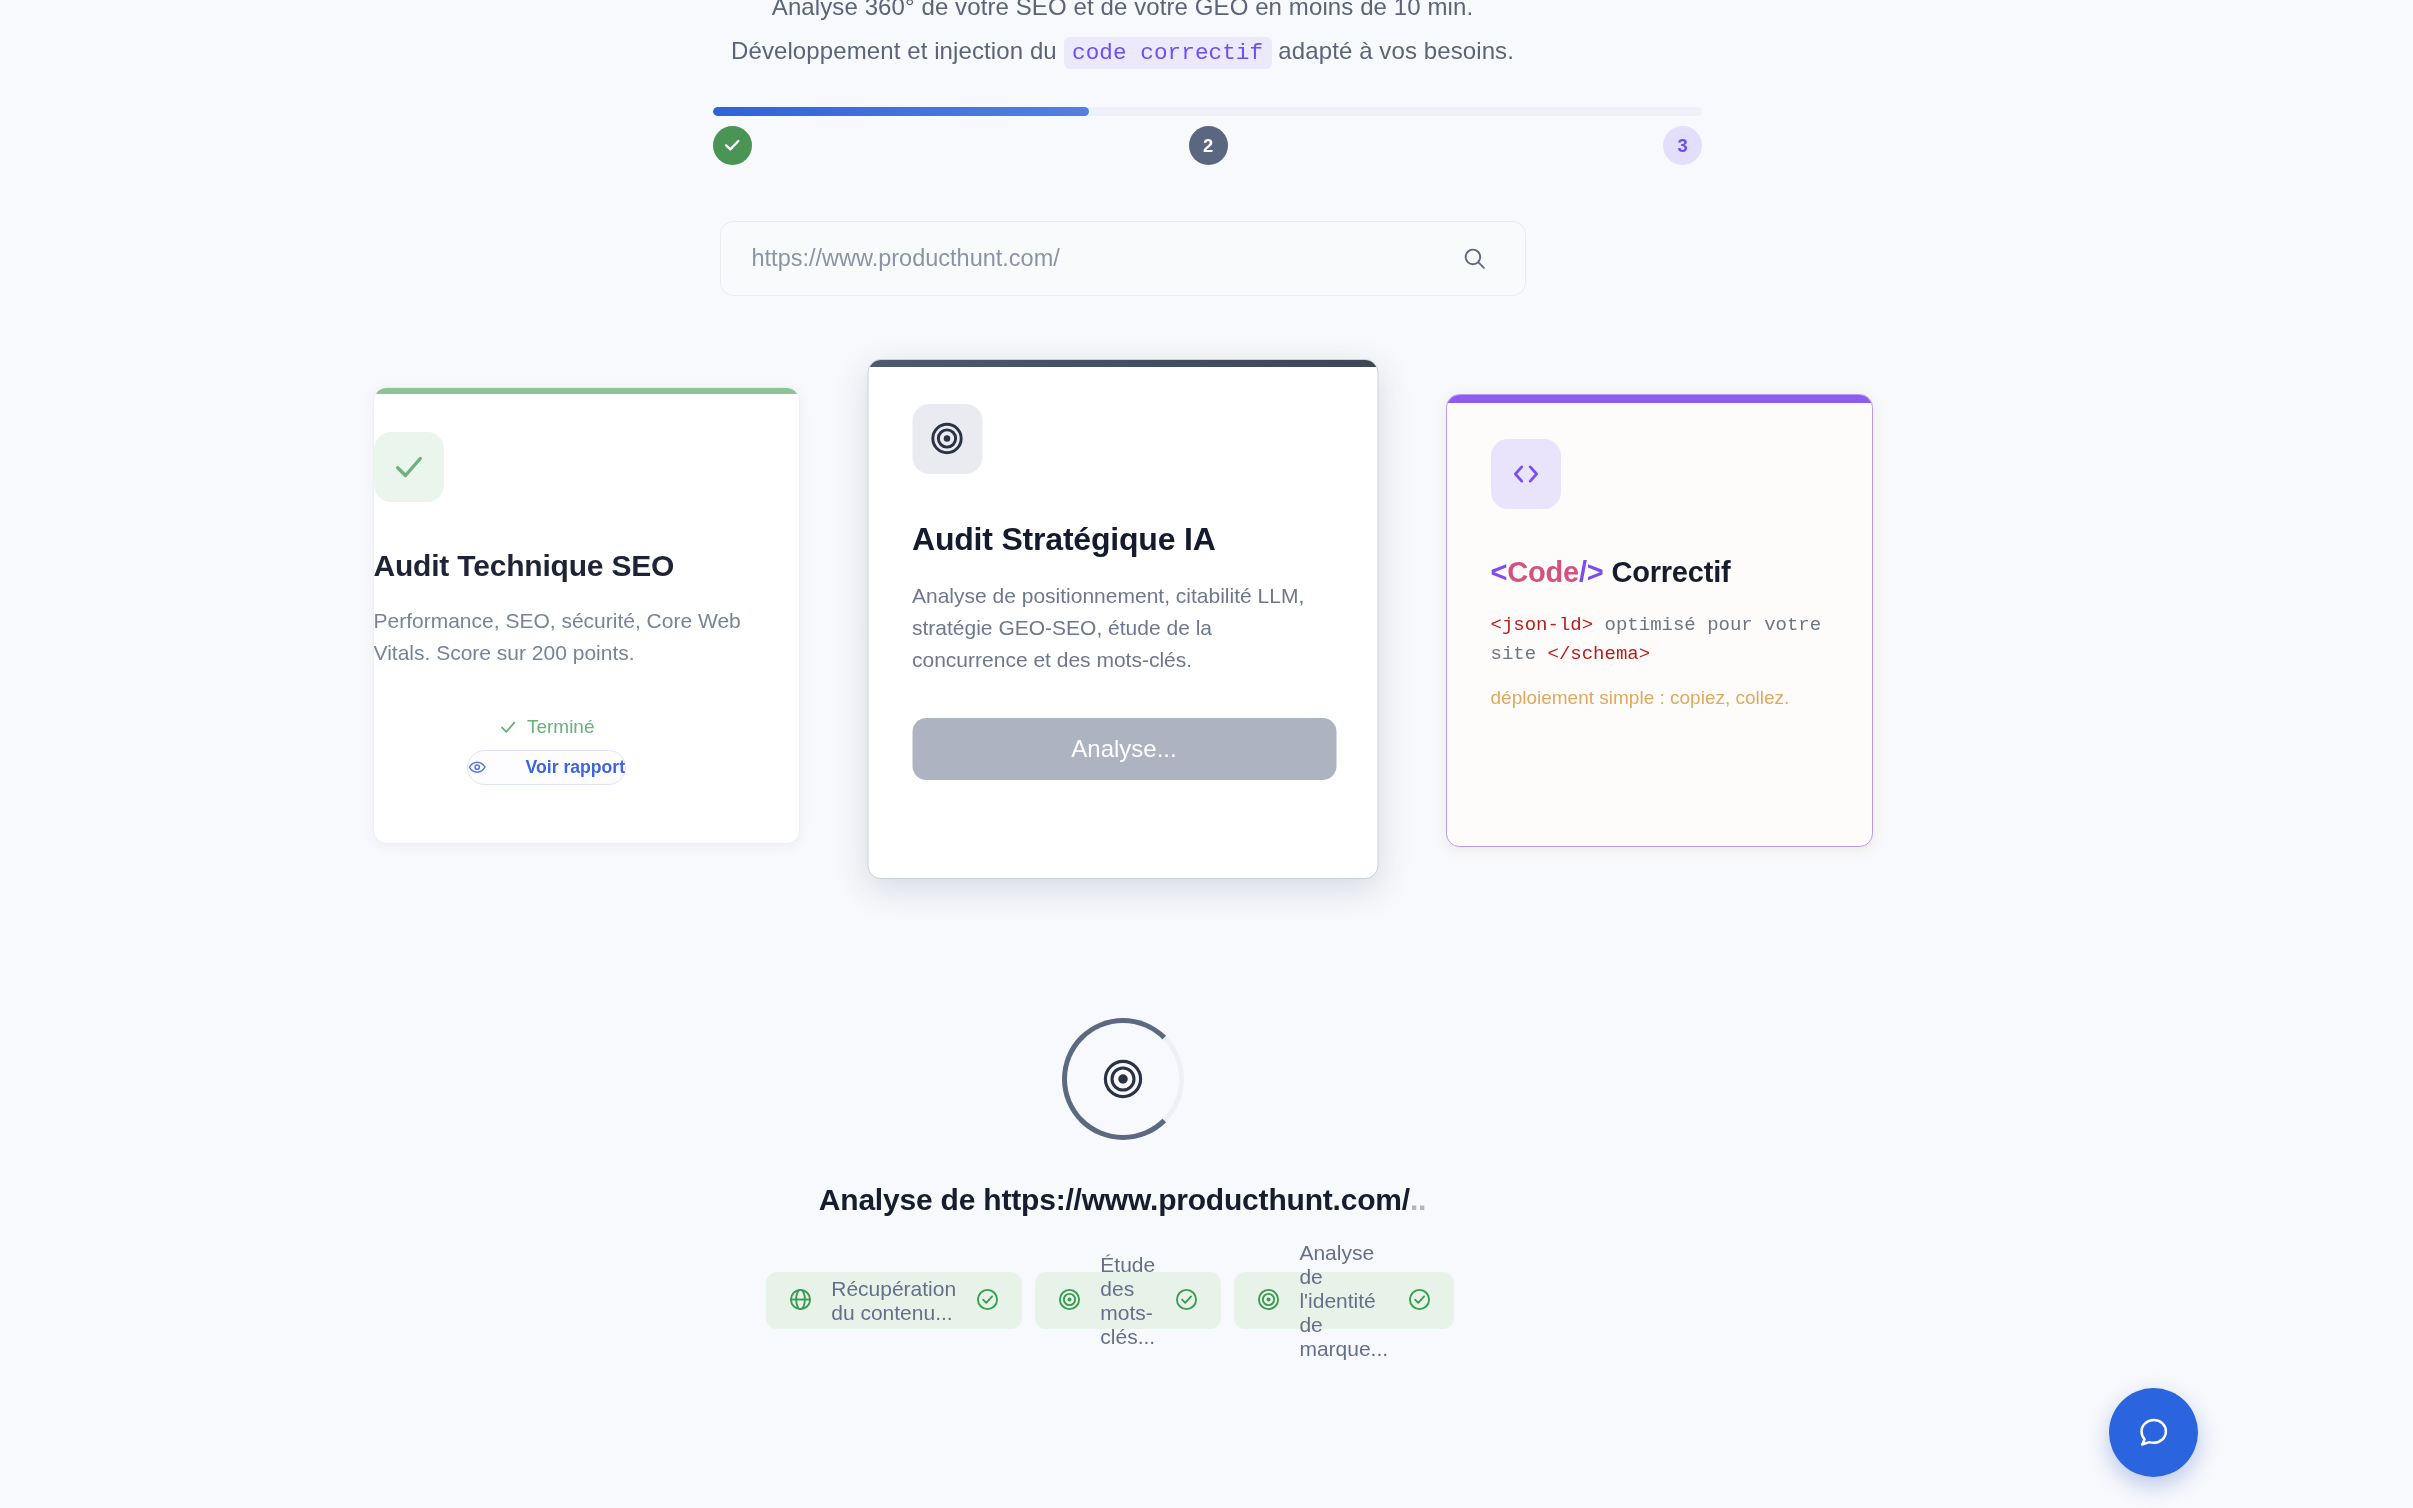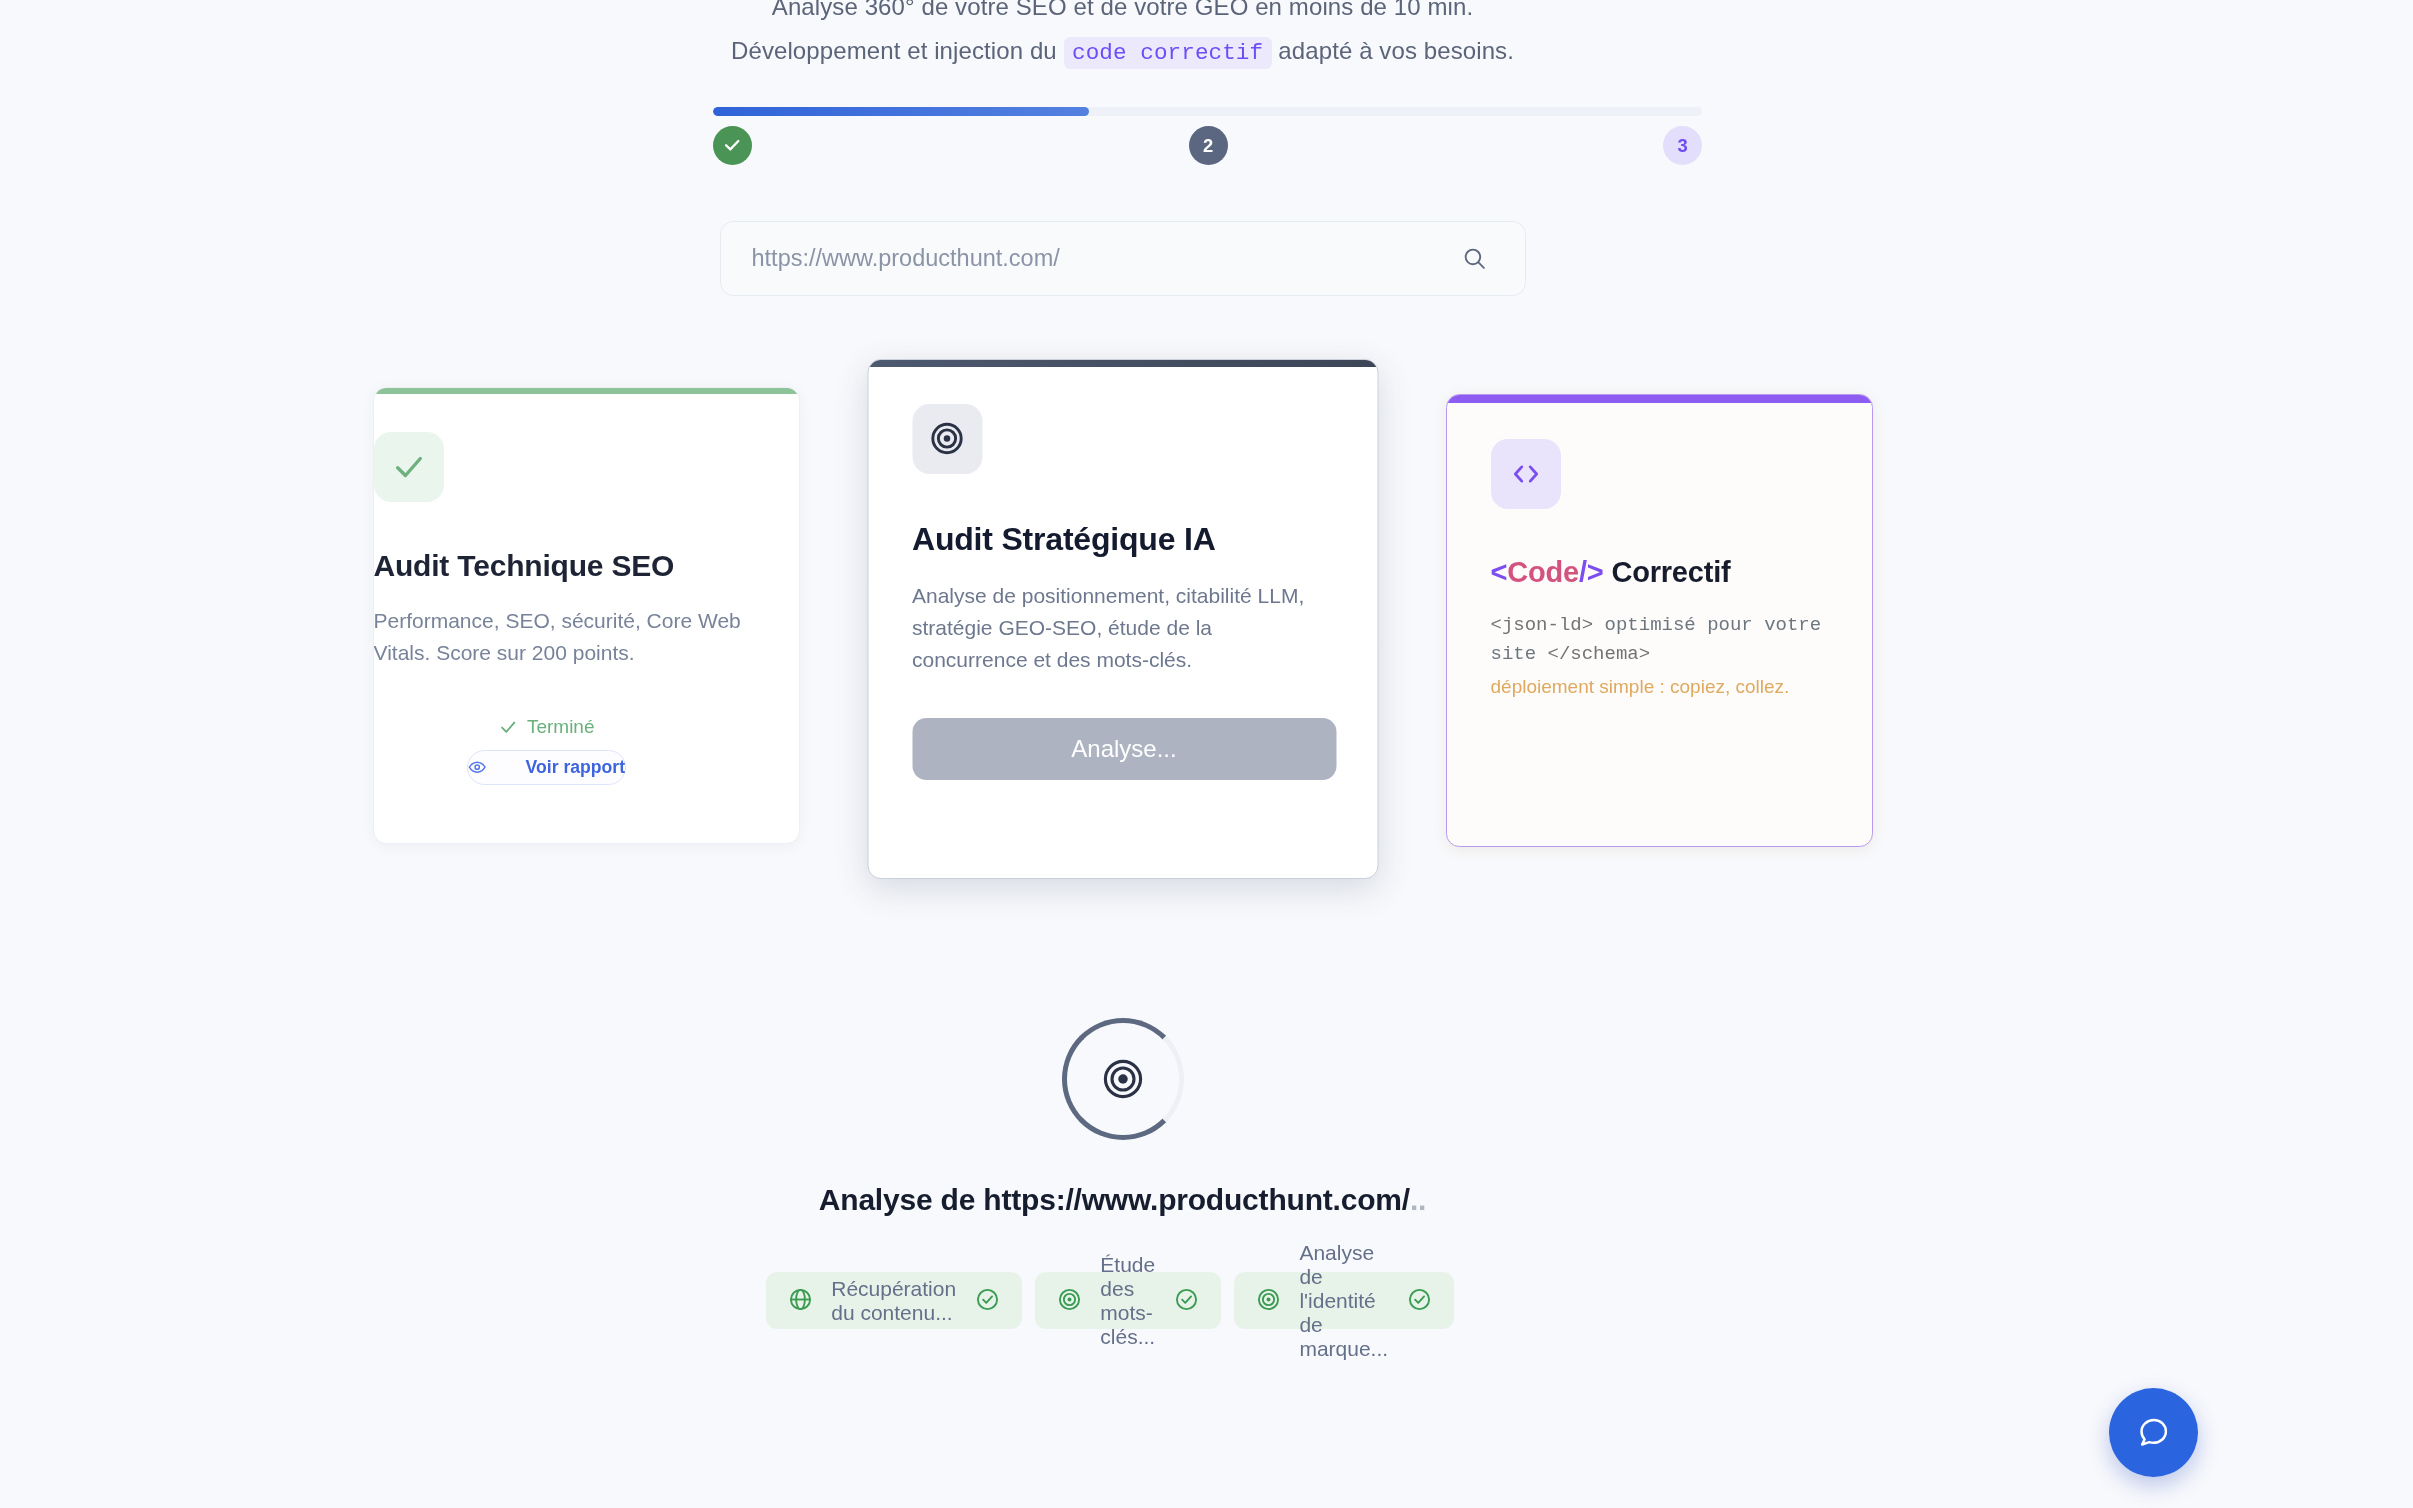--- a/index.html
+++ b/index.html
@@ -192,23 +192,23 @@
   .card-3 .card-icon { background: #e9e3fb; }
   .card-3 .card-title { font-size: 29px; }
   .tk-angle { color: #7c4ef0; font-weight: 700; }
   .tk-code  { color: #d4527f; font-weight: 700; }
   .tk-plain { color: #161c2b; font-weight: 700; }
   .code-line {
     font-family: "Liberation Mono", monospace;
     font-size: 19px; line-height: 28.5px;
     color: #6d757f;
   }
-  .tk-tag { color: #737373; }
+  .tk-tag { color: #b91c1c; }
   .code-note {
-    margin-top: 5px;
+    margin-top: 16px;
     font-size: 19px; line-height: 28.5px;
     color: #dfa95e;
   }
 
   
   .spinner-wrap {
     position: absolute; top: 1018px; left: 50%; transform: translateX(-50%);
     width: 122px; height: 122px;
   }
   .ring {

